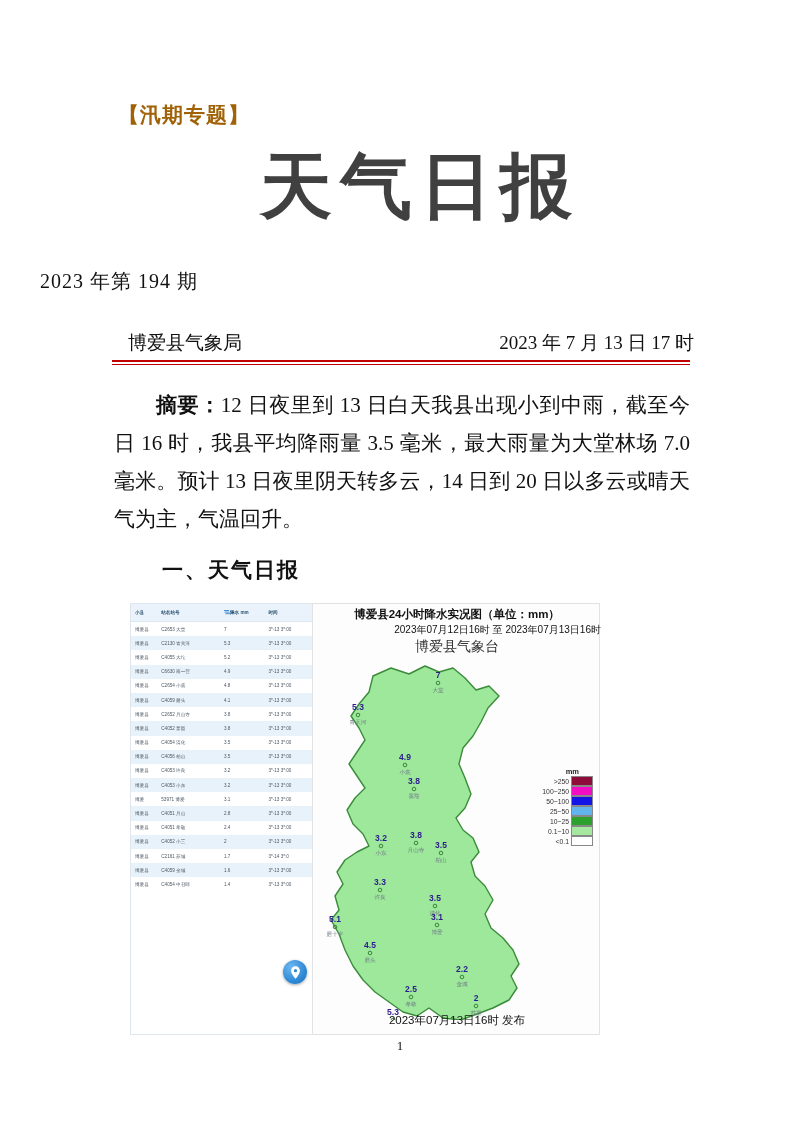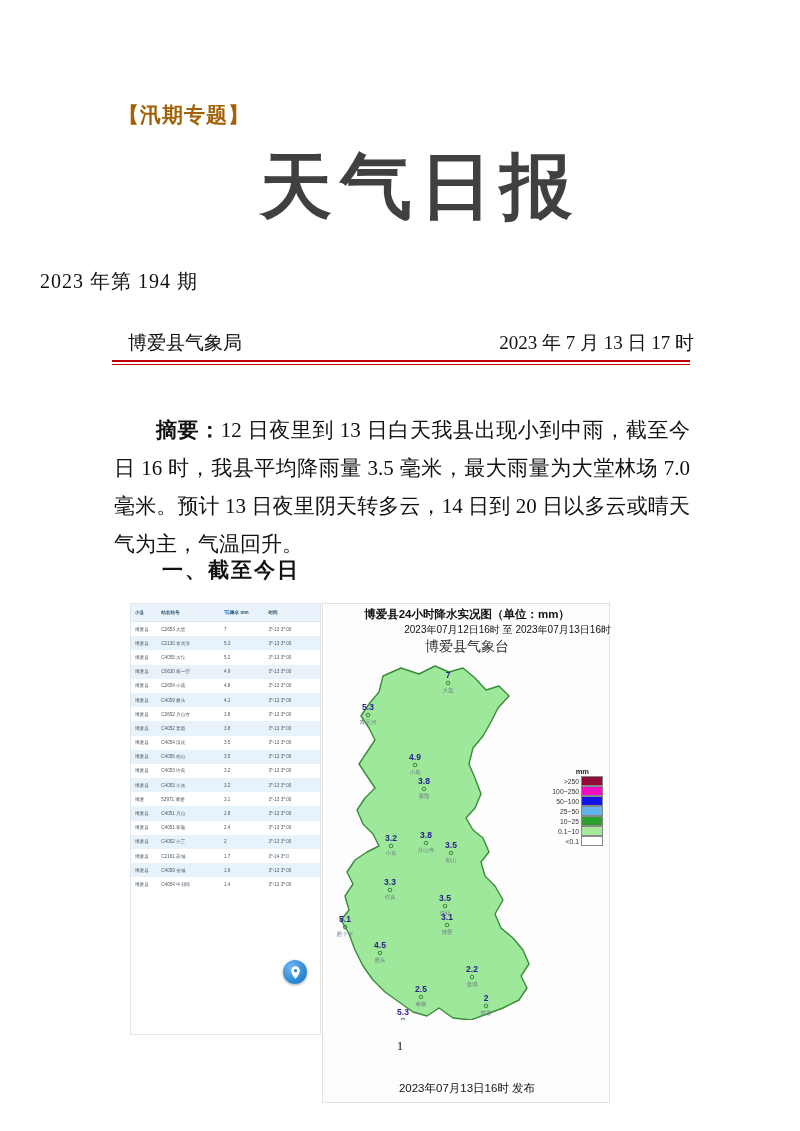--- a/index.html
+++ b/index.html
@@ -87,21 +87,20 @@
     position: absolute;
     left: 114px;
     top: 386px;
     width: 576px;
     font-size: 21px;
     line-height: 38px;
     text-align: justify;
     text-justify: inter-ideograph;
     text-indent: 2em;
     color: #111;
-    margin-top: 25px;
   }
   .abstract b {
     font-weight: bold;
   }
 
   
   .section-title {
     position: absolute;
     left: 162px;
     top: 556px;
@@ -193,24 +192,24 @@
     box-shadow: 0 1px 3px rgba(0,0,0,.35);
     display: flex;
     align-items: center;
     justify-content: center;
   }
   .fab svg { display: block; }
 
   
   .map-panel {
     position: absolute;
-    left: 192px;
+    left: 182px;
     top: 0;
     width: 288px;
-    height: 500px;
+    height: 432px;
     background: #fdfdfd;
     border: 1px solid #e2e2e2;
     box-sizing: border-box;
     font-family: "Liberation Sans", "DejaVu Sans", sans-serif;
   }
   .map-title {
     position: absolute;
     left: 0; top: 3px;
     width: 288px;
     text-align: center;
@@ -322,21 +321,21 @@
     <span>博爱县气象局</span>
     <span>2023 年 7 月 13 日 17 时</span>
   </div>
   <div class="org-rule"></div>
   <div class="org-rule second"></div>
 
   <div class="abstract">
     <b>摘要：</b><span>12 日夜里到 13 日白天我县出现小到中雨，截至今日 16 时，我县平均降雨量 3.5 毫米，最大雨量为大堂林场 7.0 毫米。预计 13 日夜里阴天转多云，14 日到 20 日以多云或晴天气为主，气温回升。</span>
   </div>
 
-  <div class="section-title">一、截至今日</div>
+  <div class="section-title">一、天气日报</div>
 
   <div class="figure-row">
 
     <div class="table-panel">
       <table class="rain-table">
         <colgroup>
           <col class="col-county">
             <col class="col-station">
             <col class="col-rain">
             <col class="col-time">

